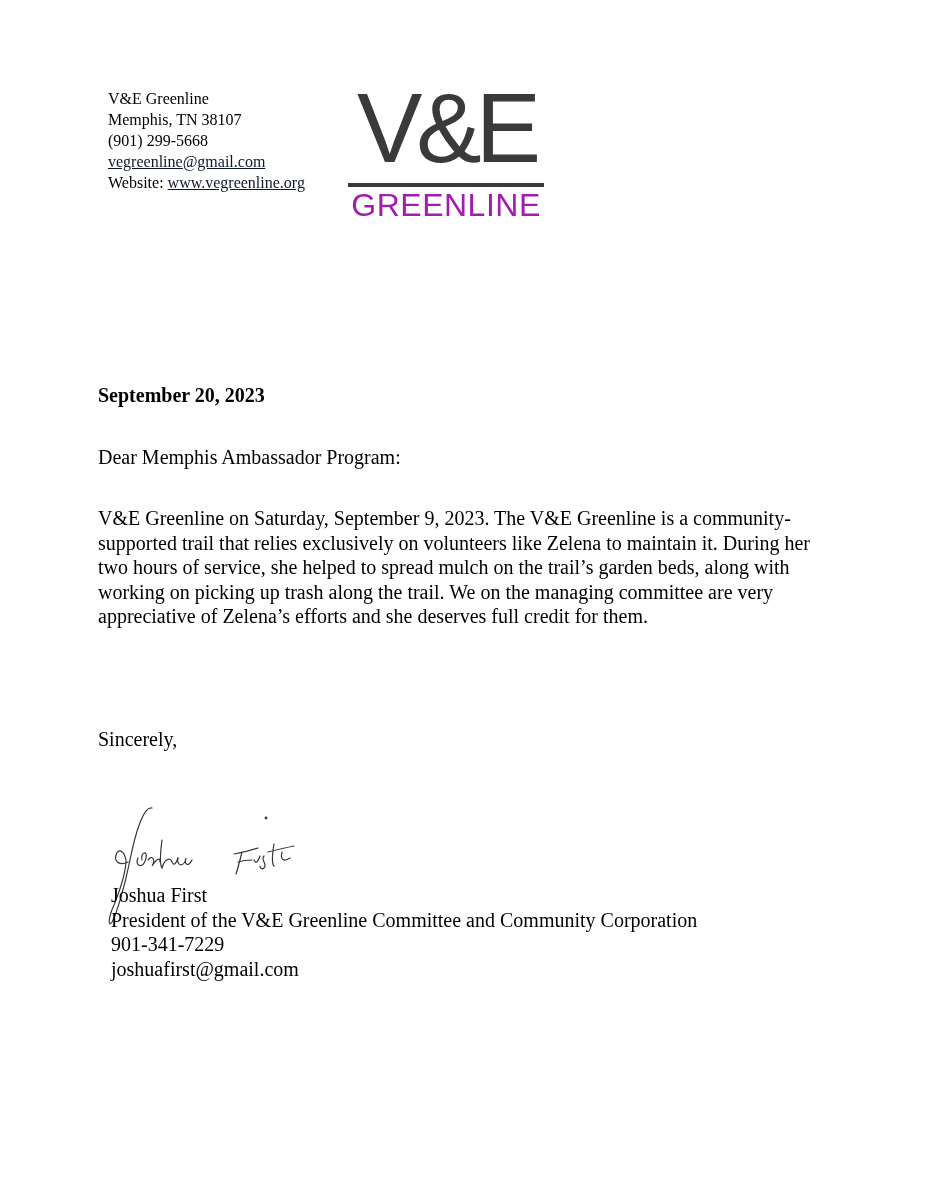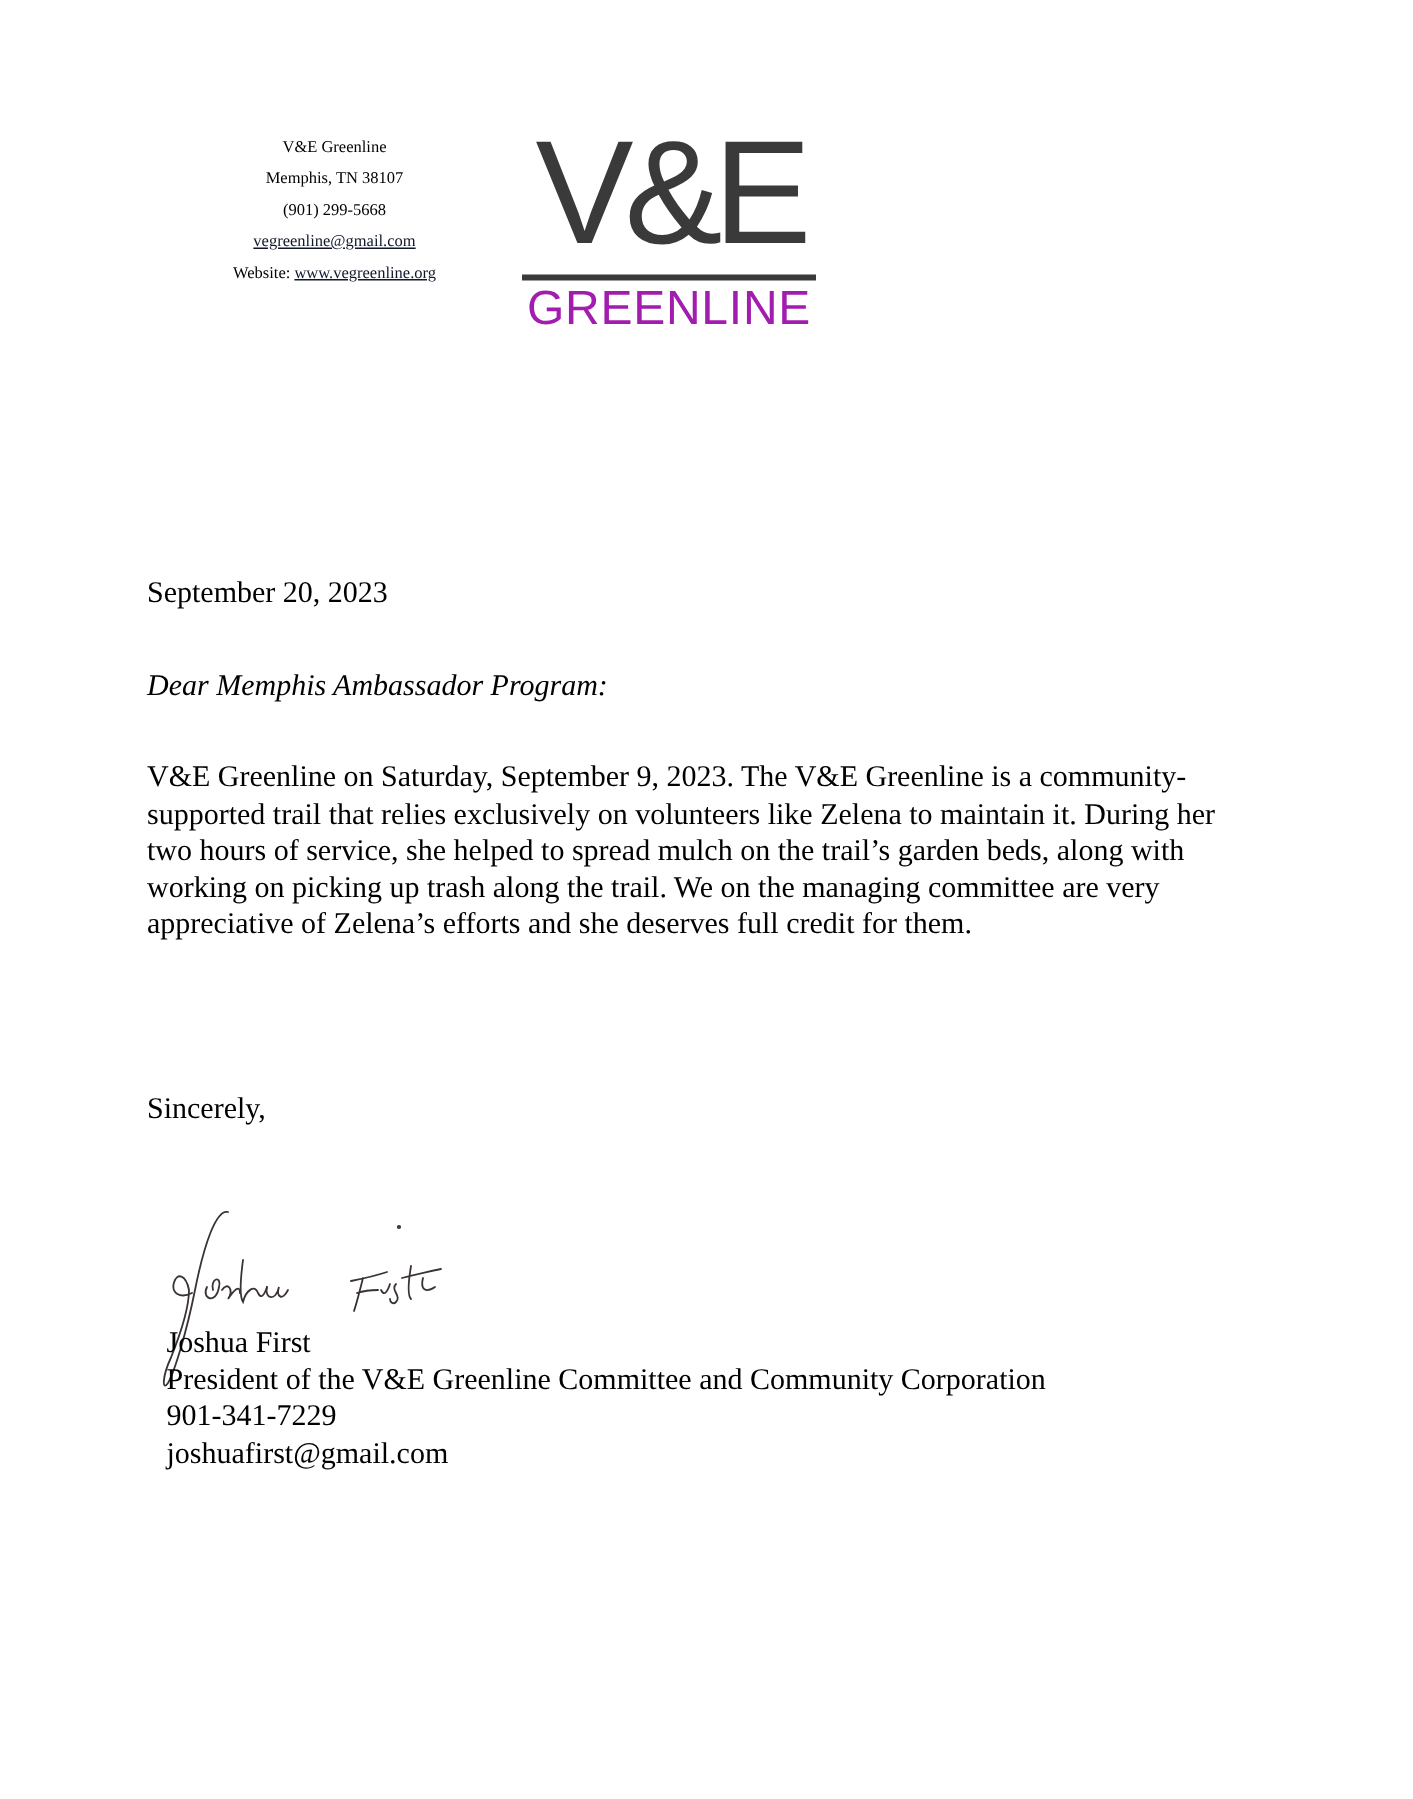--- a/index.html
+++ b/index.html
@@ -1,31 +1,31 @@
 <!DOCTYPE html>
 <html><head>
 <meta charset="utf-8">
 <style>
   html, body { margin: 0; padding: 0; background: #ffffff; }
   body { width: 942px; height: 1199px; position: relative; overflow: hidden;
          font-family: "Liberation Serif", serif; color: #000; }
   .letterhead-contact { position: absolute; left: 108px; top: 88px; width: 230px;
-         text-align: center; font-size: 11px; line-height: 21px; }
+         font-size: 16px; line-height: 21px; }
   .letterhead-contact a { color: #0f172a; text-decoration: underline; }
   .logo { position: absolute; left: 346px; top: 88px; width: 200px; height: 136px; }
   .logo .mark { position: absolute; left: 0; top: -10px; width: 200px; text-align: center;
          font-family: Liberation Sans, sans-serif; font-size: 98px; color: #3a3a3a;
          letter-spacing: -6px; line-height: 100px; }
   .logo .rule { position: absolute; left: 2px; right: 2px; top: 95px; height: 4px; background: #3a3a3a; }
   .logo .word { position: absolute; left: 0; top: 99px; width: 200px; text-align: center;
          font-family: "Liberation Sans", sans-serif; font-size: 32px; color: #a21caf;
          letter-spacing: 0.5px; line-height: 36px; }
   .text { position: absolute; left: 98px; font-size: 20px; line-height: 24.5px; }
-  .date { top: 383px; }
-  .greeting { top: 445px; font-style: italic; }
+  .date { top: 383px; font-weight: bold; }
+  .greeting { top: 445px; }
   .body-para { top: 506px; width: 760px; }
   .body-para span { display: block; white-space: nowrap; }
   .closing { top: 727px; }
   .signature { position: absolute; left: 104px; top: 800px; width: 220px; height: 130px; }
   .sig-block { top: 883px; margin-left: 13px; }
   .sig-block span { display: block; }
 </style>
 </head>
 <body>
 

